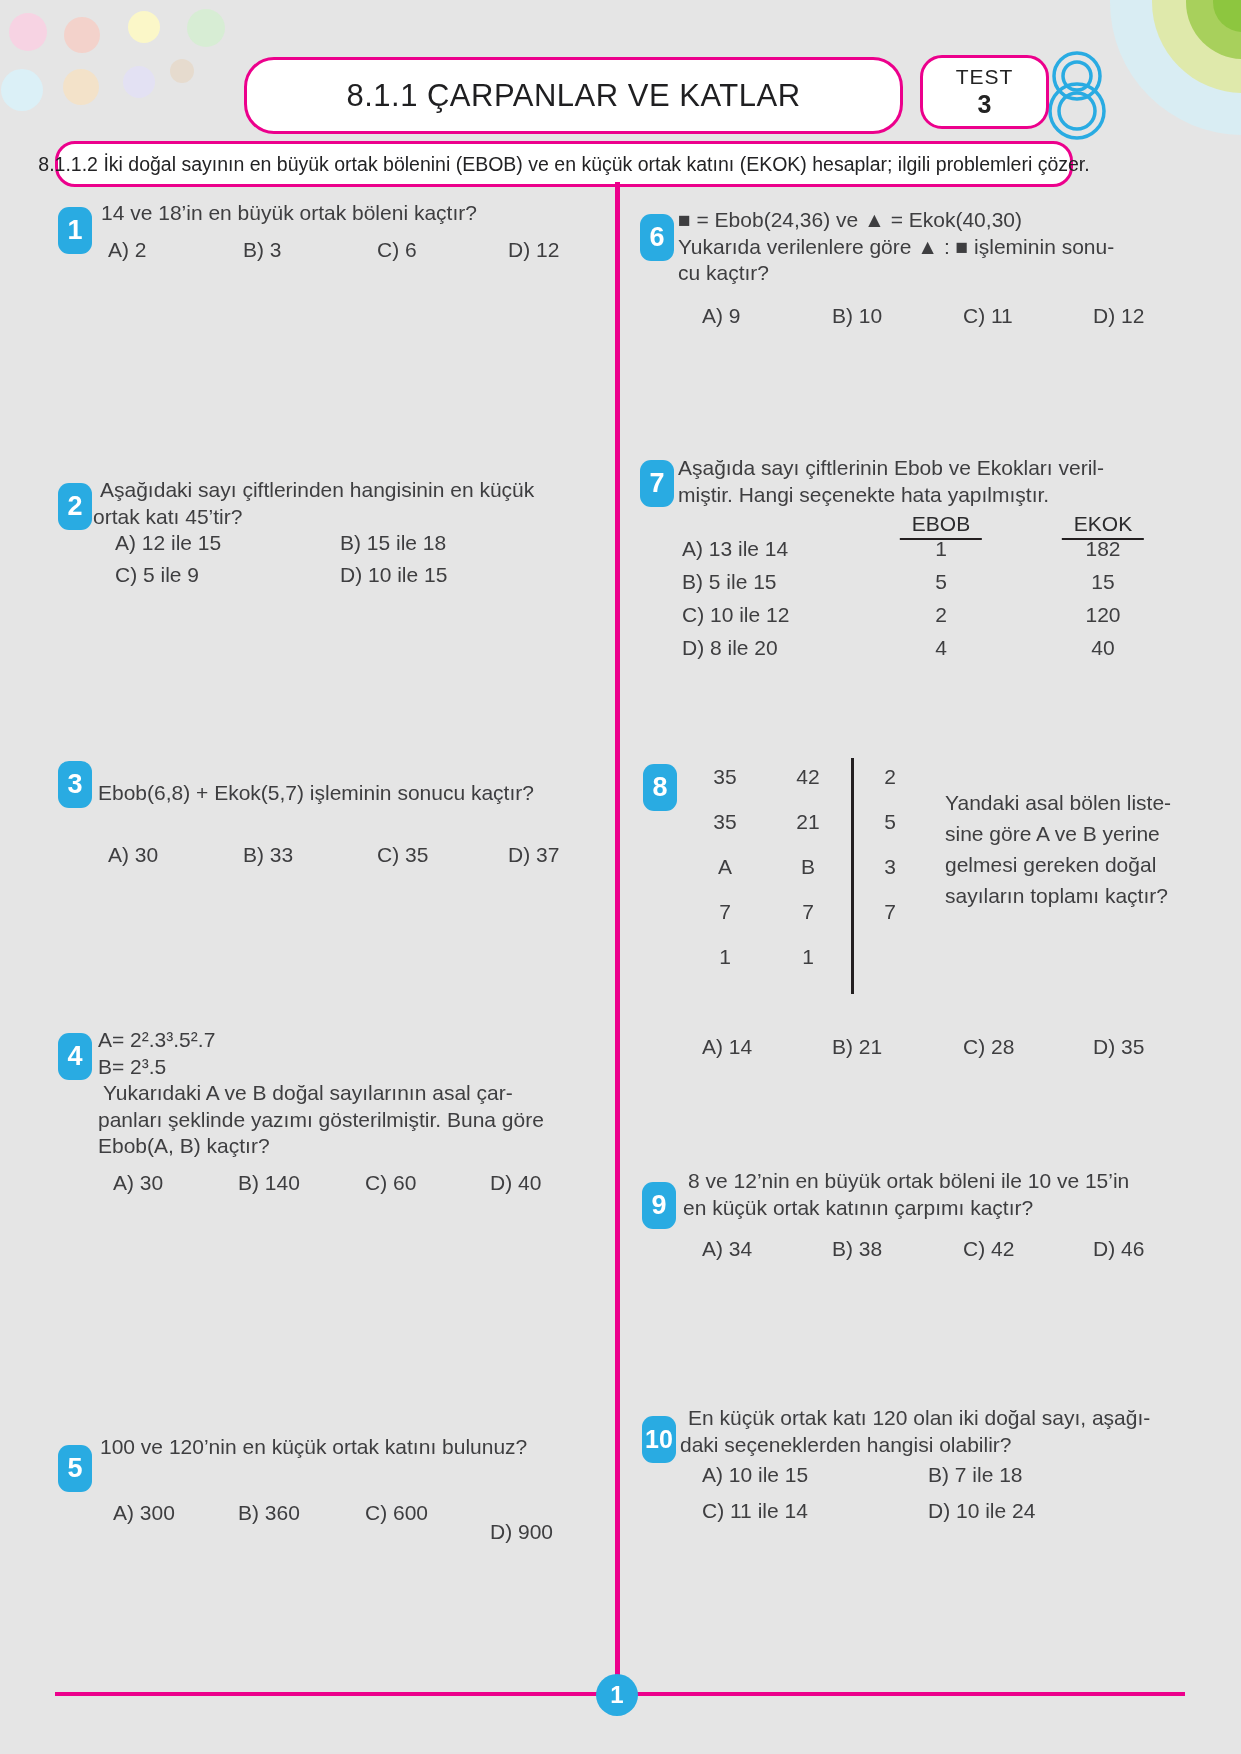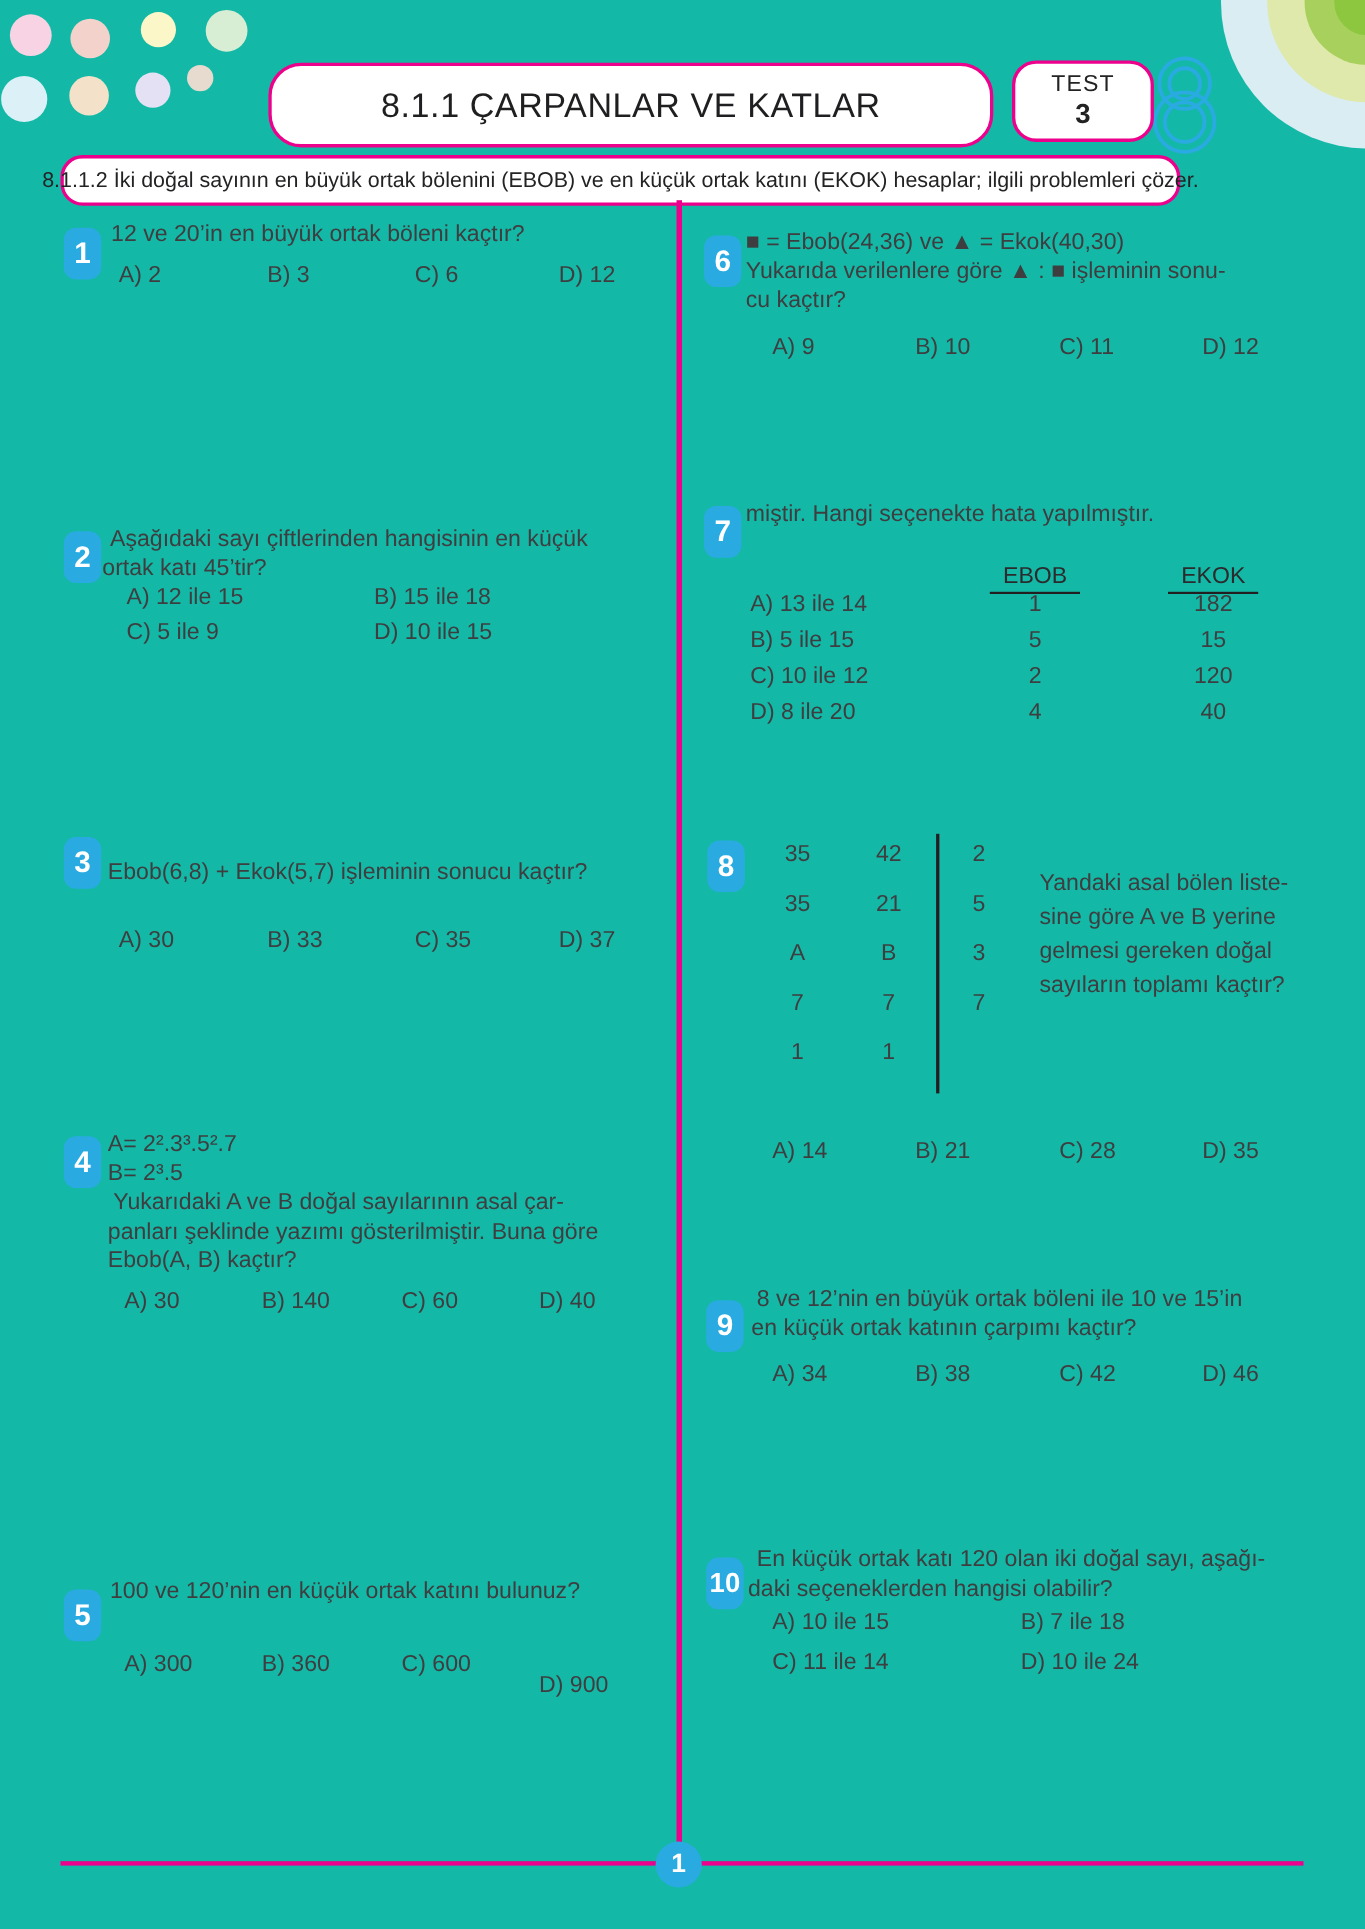--- a/index.html
+++ b/index.html
@@ -1,17 +1,17 @@
 <!DOCTYPE html>
 <html><head>
 <meta charset="utf-8">
 <style>
   html,body{margin:0;padding:0;background:#888;}
   #page{
-    position:relative;width:1241px;height:1754px;background:#14b8a6;
+    position:relative;width:1241px;height:1754px;background:#e5e5e5;
     overflow:hidden;margin:0 auto;
     font-family:"Liberation Sans", sans-serif;color:#3e3e40;
   }
   .bubble{position:absolute;border-radius:50%;}
   .box-pink{position:absolute;border:3.5px solid #EC008C;border-radius:30px;background:#fff;}
   #title-box{left:244px;top:57px;width:653px;height:71px;display:flex;align-items:center;justify-content:center;}
   #title-box .t{font-size:31px;color:#1f1f21;letter-spacing:.5px;white-space:nowrap;}
   #test-box{left:920px;top:55px;width:123px;height:68px;border-radius:22px;display:flex;flex-direction:column;align-items:center;justify-content:center;}
   #test-box .l1{font-size:21px;color:#232323;letter-spacing:1px;}
   #test-box .l2{font-size:25px;font-weight:bold;color:#232323;margin-top:1px;}
@@ -71,21 +71,21 @@
     <span class="l2">3</span>
   </div>
   <div id="objective-box" class="box-pink">
     <span class="t">8.1.1.2  İki doğal sayının en büyük ortak bölenini (EBOB) ve en küçük ortak katını (EKOK) hesaplar; ilgili problemleri çözer.</span>
   </div>
 
   <div id="divider"></div>
 
   <div class="qbadge" style="left:58px;top:207px;">1</div>
   <div class="qtext" style="left:101px;top:200px;">
-    <div>12 ve 20’in en büyük ortak böleni kaçtır?</div>
+    <div>14 ve 18’in en büyük ortak böleni kaçtır?</div>
   </div>
   <span class="opt" style="left:108px;top:238px;">A) 2</span>
   <span class="opt" style="left:243px;top:238px;">B) 3</span>
   <span class="opt" style="left:377px;top:238px;">C) 6</span>
   <span class="opt" style="left:508px;top:238px;">D) 12</span>
 
   <div class="qbadge" style="left:58px;top:483px;">2</div>
   <div class="qtext" style="left:93px;top:477px;">
     <div style="padding-left:7px;">Aşağıdaki sayı çiftlerinden hangisinin en küçük</div>
     <div>ortak katı 45’tir?</div>
@@ -132,20 +132,21 @@
     <div>Yukarıda verilenlere göre  ▲ : ■ işleminin sonu-</div>
     <div>cu kaçtır?</div>
   </div>
   <span class="opt" style="left:702px;top:304px;">A) 9</span>
   <span class="opt" style="left:832px;top:304px;">B) 10</span>
   <span class="opt" style="left:963px;top:304px;">C) 11</span>
   <span class="opt" style="left:1093px;top:304px;">D) 12</span>
 
   <div class="qbadge" style="left:640px;top:460px;">7</div>
   <div class="qtext" style="left:678px;top:455px;">
+    <div>Aşağıda sayı çiftlerinin Ebob ve Ekokları veril-</div>
     <div>miştir. Hangi seçenekte hata yapılmıştır.</div>
   </div>
   <span class="thead" style="left:941px;top:512px;">EBOB</span>
   <span class="thead" style="left:1103px;top:512px;">EKOK</span>
 
   <span class="opt" style="left:682px;top:537px;">A) 13 ile 14</span>
   <span class="cell" style="left:941px;top:537px;">1</span>
   <span class="cell" style="left:1103px;top:537px;">182</span>
 
   <span class="opt" style="left:682px;top:570px;">B) 5 ile 15</span>

